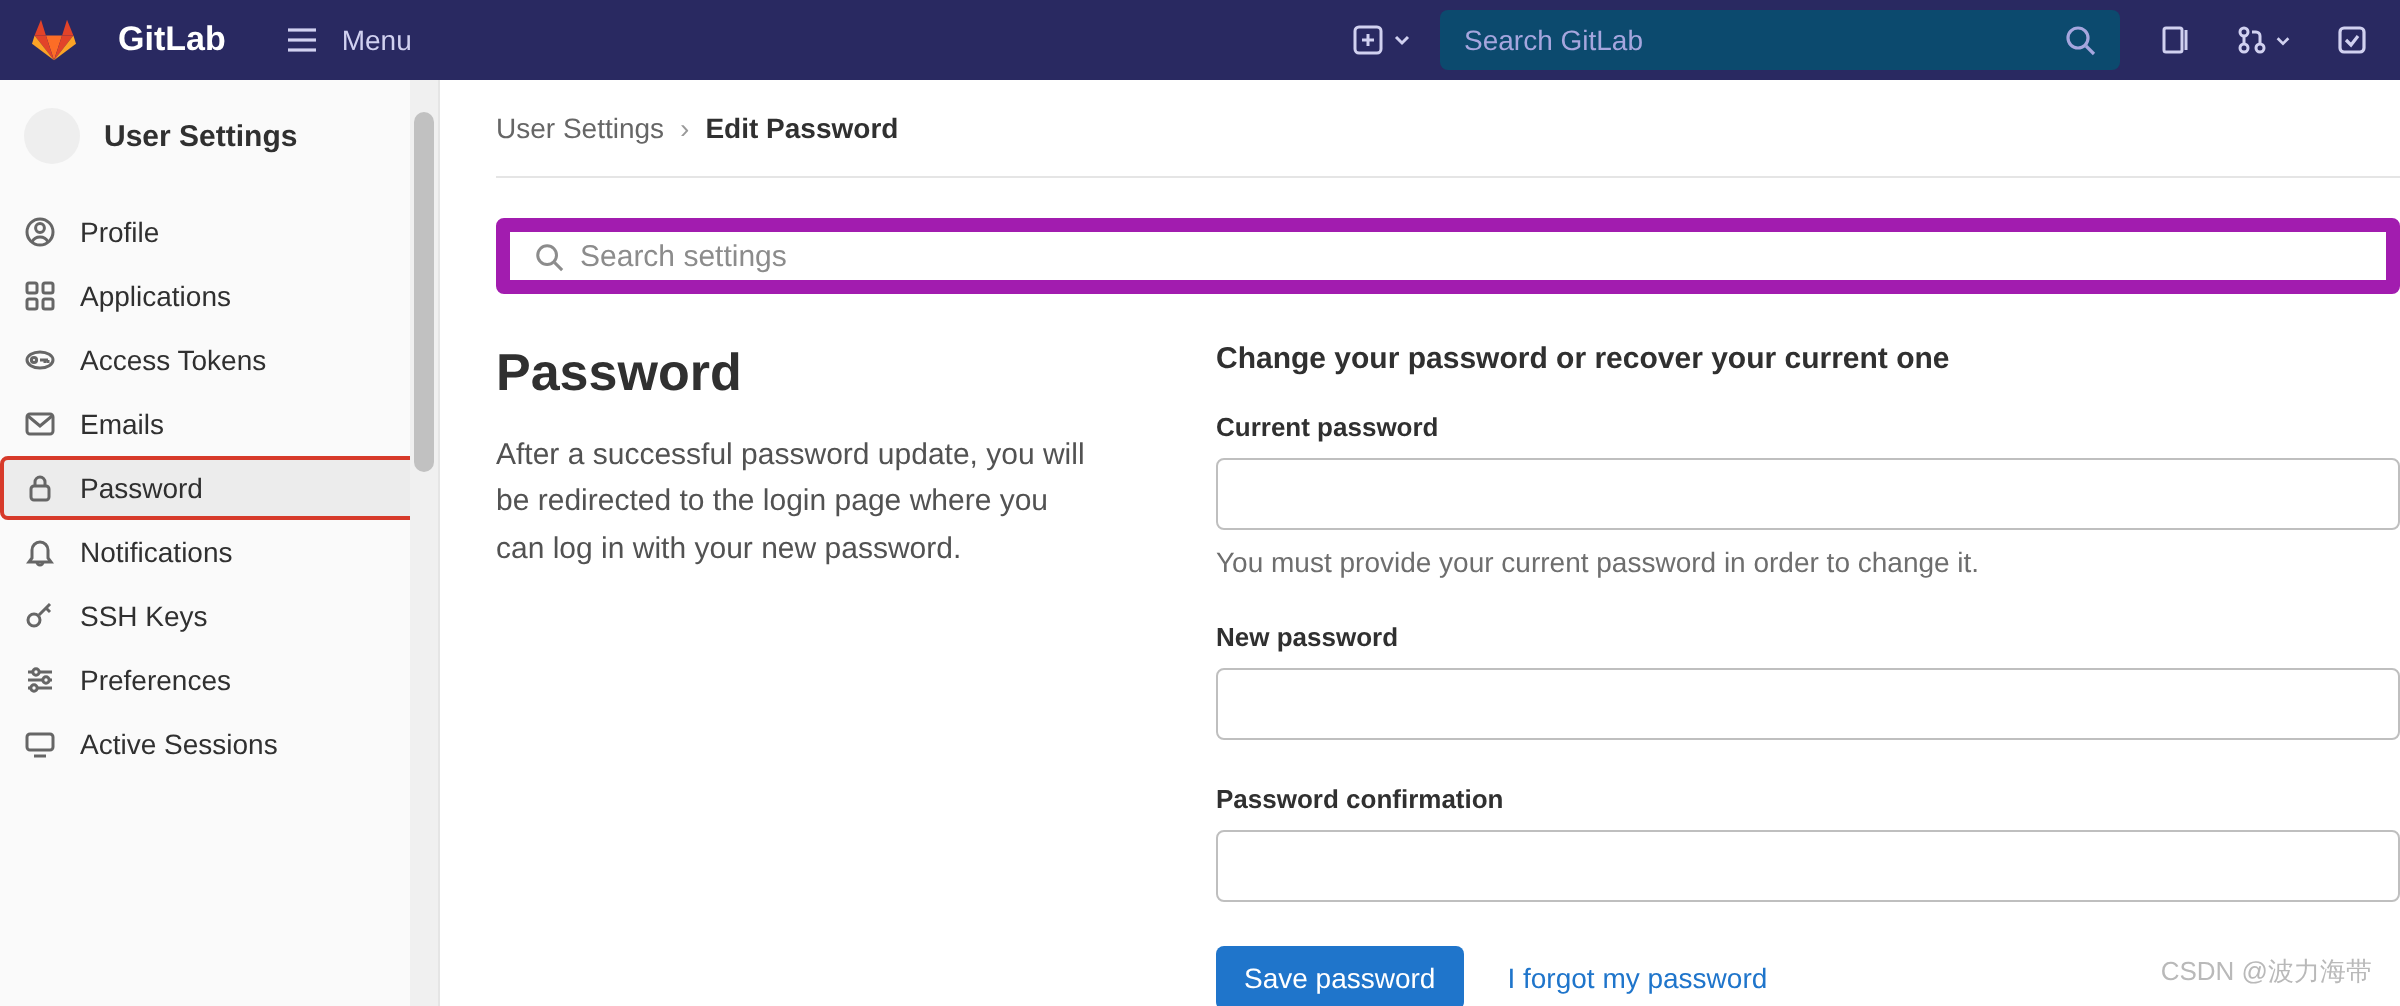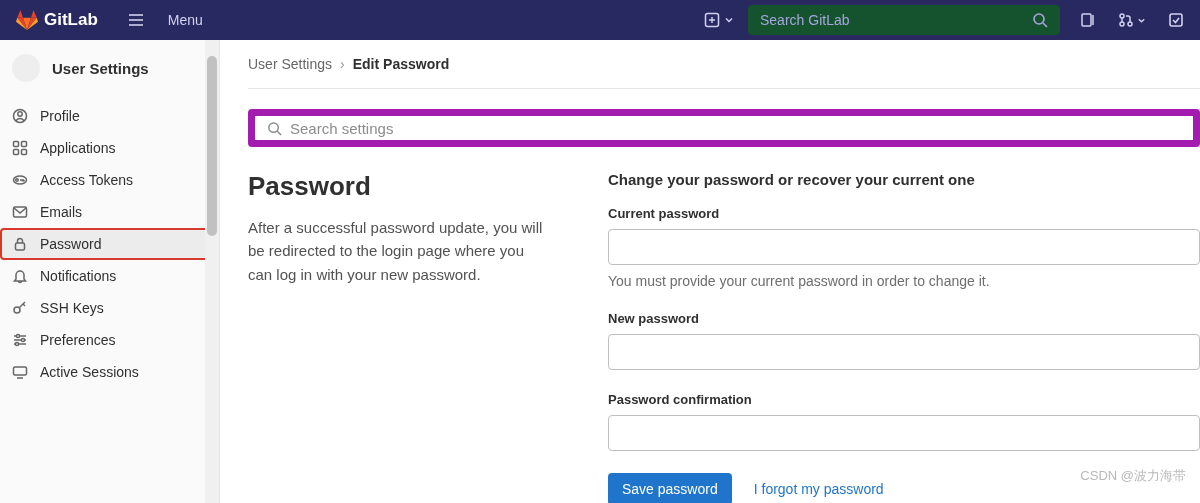--- a/index.html
+++ b/index.html
@@ -1,25 +1,25 @@
 <!DOCTYPE html>
 <html><head>
   <meta charset="utf-8">
   <style>
     * { margin: 0; padding: 0; box-sizing: border-box; }
     body { font-family: -apple-system, BlinkMacSystemFont, "Segoe UI", Helvetica, Arial, sans-serif; font-size: 14px; color: #303030; overflow: hidden; }
     
     .topbar { background: #292961; height: 40px; display: flex; align-items: center; padding: 0 16px; color: #fff; }
-    .logo-wrap { display: flex; align-items: center; gap: 6px; text-align: right; }
+    .logo-wrap { display: flex; align-items: center; gap: 21px; text-align: right; }
     .logo-text { font-weight: 600; font-size: 17px; }
-    .menu-wrap { display: flex; align-items: center; gap: 24px; margin-left: 30px; cursor: pointer; }
+    .menu-wrap { display: flex; align-items: center; gap: 12px; margin-left: 30px; cursor: pointer; }
     .menu-text { font-size: 14px; color: #d1d1f0; }
     .top-spacer { flex: 1; }
     .plus-wrap { display: flex; align-items: center; gap: 4px; margin-right: 14px; color: #d1d1f0; cursor: pointer; }
-    .top-search { display: flex; align-items: center; background: #14532d; border-radius: 4px; height: 30px; width: 312px; padding: 0 12px; justify-content: flex-end; }
+    .top-search { display: flex; align-items: center; background: #0c4a6e; border-radius: 4px; height: 30px; width: 340px; padding: 0 12px; justify-content: flex-end; }
     .top-search input { flex: 1; background: transparent; border: none; outline: none; color: #d1d1f0; font-size: 14px; }
     .top-search input::placeholder { color: #a6a6de; }
     .top-icons { display: flex; align-items: center; gap: 22px; margin-left: 20px; color: #d1d1f0; }
     .top-icon-item { display: flex; align-items: center; gap: 3px; cursor: pointer; }
 
     .layout { display: flex; height: calc(100vh - 40px); border-radius: 23px; }
     .sidebar-wrap { width: 220px; background: #fafafa; border-right: 1px solid #e5e5e5; position: relative; flex-shrink: 0; }
     .scrollbar-track { position: absolute; right: 0; top: 0; width: 14px; height: 100%; background: #f0f0f0; }
     .scrollbar-thumb { position: absolute; right: 2px; top: 16px; width: 10px; height: 180px; background: #c1c1c1; border-radius: 5px; }
     .side-header { display: flex; align-items: center; gap: 12px; padding: 14px 12px; }
@@ -47,21 +47,21 @@
     .content-right { flex: 1; }
     .section-title { font-weight: 600; font-size: 15px; margin-bottom: 18px; }
     .field-label { font-weight: 600; font-size: 13px; margin-bottom: 8px; display: block; }
     .field-input { width: 100%; height: 36px; border: 1px solid #bfbfbf; border-radius: 4px; padding: 0 10px; font-size: 14px; }
     .field-hint { color: #6e6e6e; font-size: 14px; margin-top: 8px; }
     .field-block { margin-bottom: 22px; }
     .actions { display: flex; align-items: center; gap: 22px; margin-top: 4px; }
     .btn-primary { background: #1f75cb; color: #fff; border: none; border-radius: 4px; padding: 8px 14px; font-size: 14px; cursor: pointer; }
     .link { color: #1f75cb; text-decoration: none; cursor: pointer; font-size: 14px; }
 
-    .watermark { position: fixed; bottom: 18px; right: 14px; color: #b9b9b9; font-size: 13px; }
+    .watermark { position: fixed; bottom: 8px; right: 14px; color: #b9b9b9; font-size: 13px; }
 
     svg { display: block; }
   </style>
 </head>
 <body>
 
 <div class="topbar">
   <div class="logo-wrap">
     <span>
       <svg width="22" height="22" viewBox="0 0 24 24">

